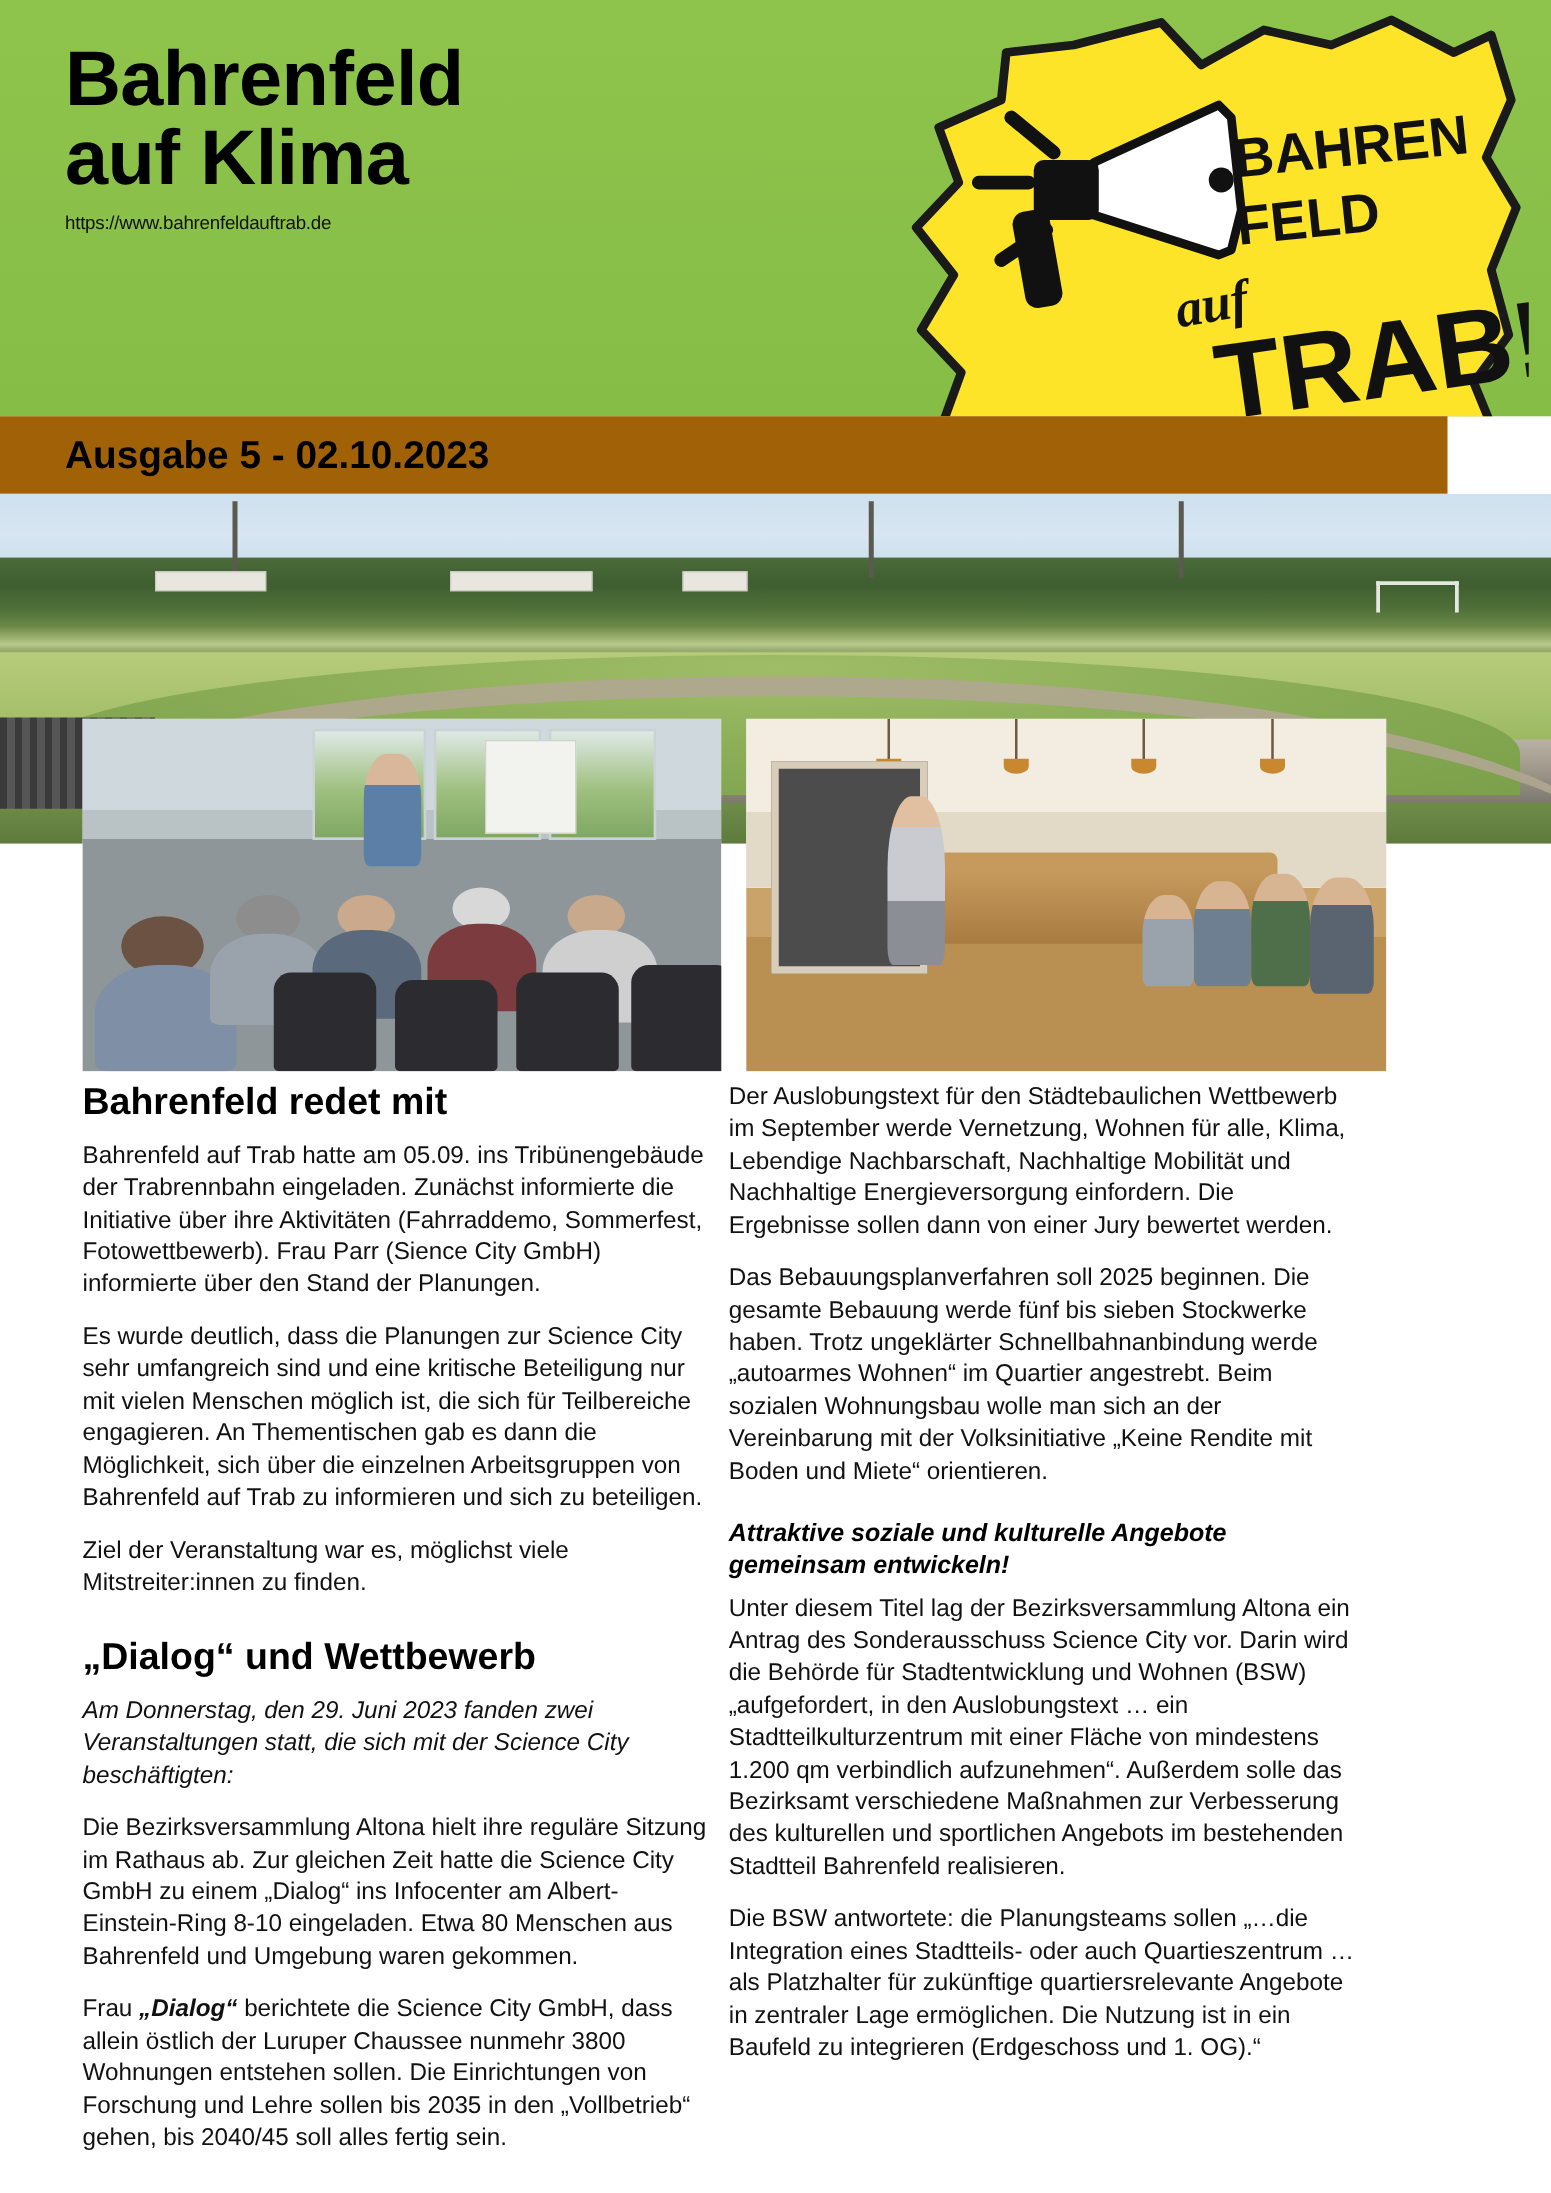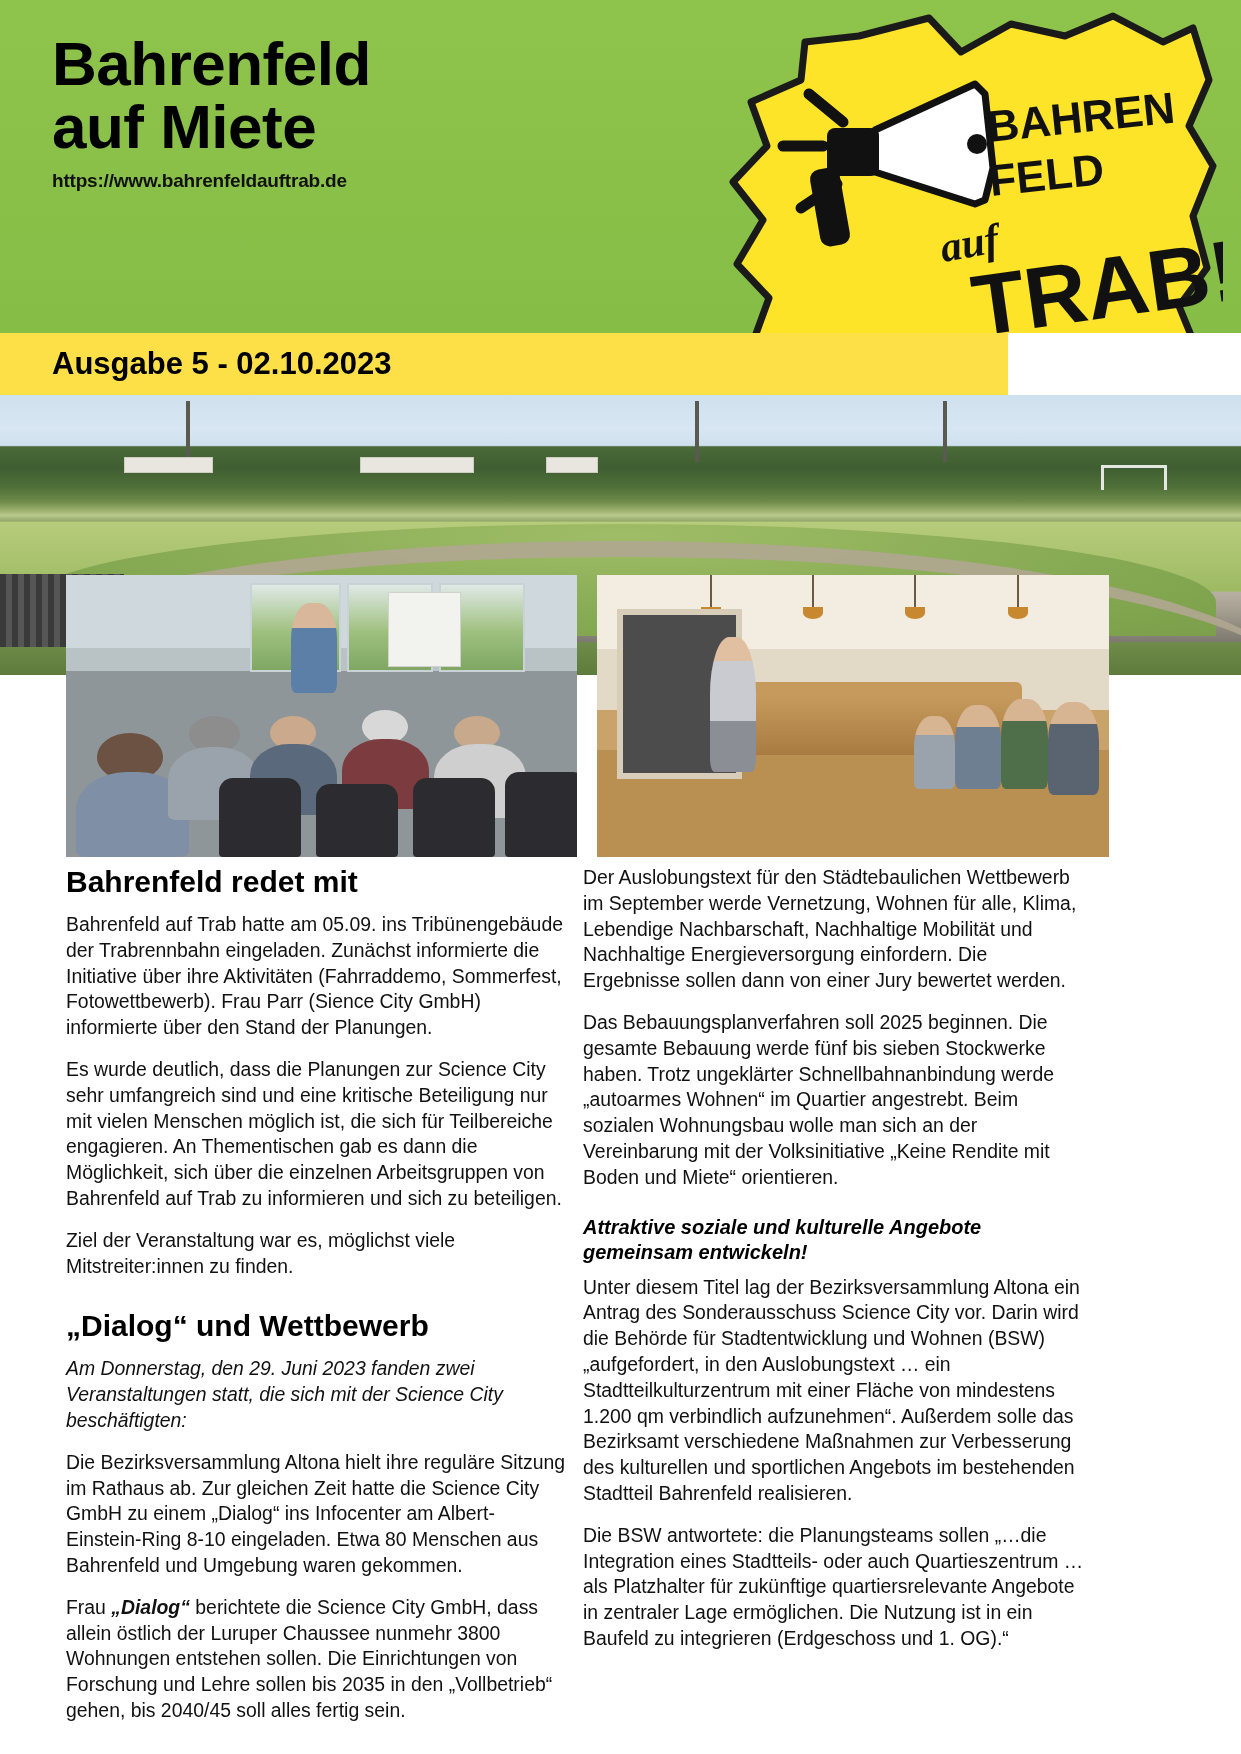--- a/index.html
+++ b/index.html
@@ -39,44 +39,44 @@
     font-weight: bold;
     color: #000;
     letter-spacing: -0.5px;
     line-height: 1.02;
   }
   .masthead .l1 { font-size: 62px; }
   .masthead .l2 { font-size: 62px; }
   .masthead .l3 { font-size: 62px; margin-top: 2px; }
   .masthead .url {
     margin-top: 12px;
-    font-size: 19px;
-    font-weight: bold;
+    font-size: 15px;
+    font-weight: normal;
     color: #111;
     letter-spacing: -0.2px;
   }
 
   
   .logo-wrap {
     position: absolute;
     right: 18px;
     top: 6px;
     width: 530px;
     height: 440px;
   }
   .logo-wrap svg { display:block; }
 
   
   .issue-bar {
     position: absolute;
     left: 0;
     top: 333px;
-    width: 1008px;
+    width: 1158px;
     height: 62px;
-    background: #fde047;
+    background: #a16207;
     display: flex;
     align-items: center;
   }
   .issue-bar .issue-text {
     margin-left: 52px;
     font-size: 31px;
     font-weight: bold;
     color: #000;
   }
 
@@ -323,21 +323,21 @@
   .b-italic { font-weight: bold; font-style: italic; }
 </style>
 </head>
 <body>
 
 <div class="header">
   <div class="header-bg"></div>
 
   <div class="masthead">
     <div class="line l1">Bahrenfeld</div>
-    <div class="line l2">auf Miete</div>
+    <div class="line l2">auf Klima</div>
     <div class="url">https://www.bahrenfeldauftrab.de</div>
   </div>
 
   <div class="logo-wrap">
     <svg width="530" height="440" viewBox="0 0 530 440" xmlns="http://www.w3.org/2000/svg">
 
       <path d="M166 30 L236 12 L268 46 L318 18 L372 30 L420 10 L470 36 L500 22 L516 74
                L496 120 L520 160 L500 210 L514 262 L486 300 L504 344 L462 376 L470 412
                L414 424 L352 404 L300 424 L244 398 L200 416 L160 382 L120 392 L96 352
                L60 336 L76 292 L44 258 L70 214 L40 176 L74 140 L58 96 L108 74 L112 36 Z" fill="#fde428" stroke="#1a1a1a" stroke-width="7" stroke-linejoin="round"></path>

